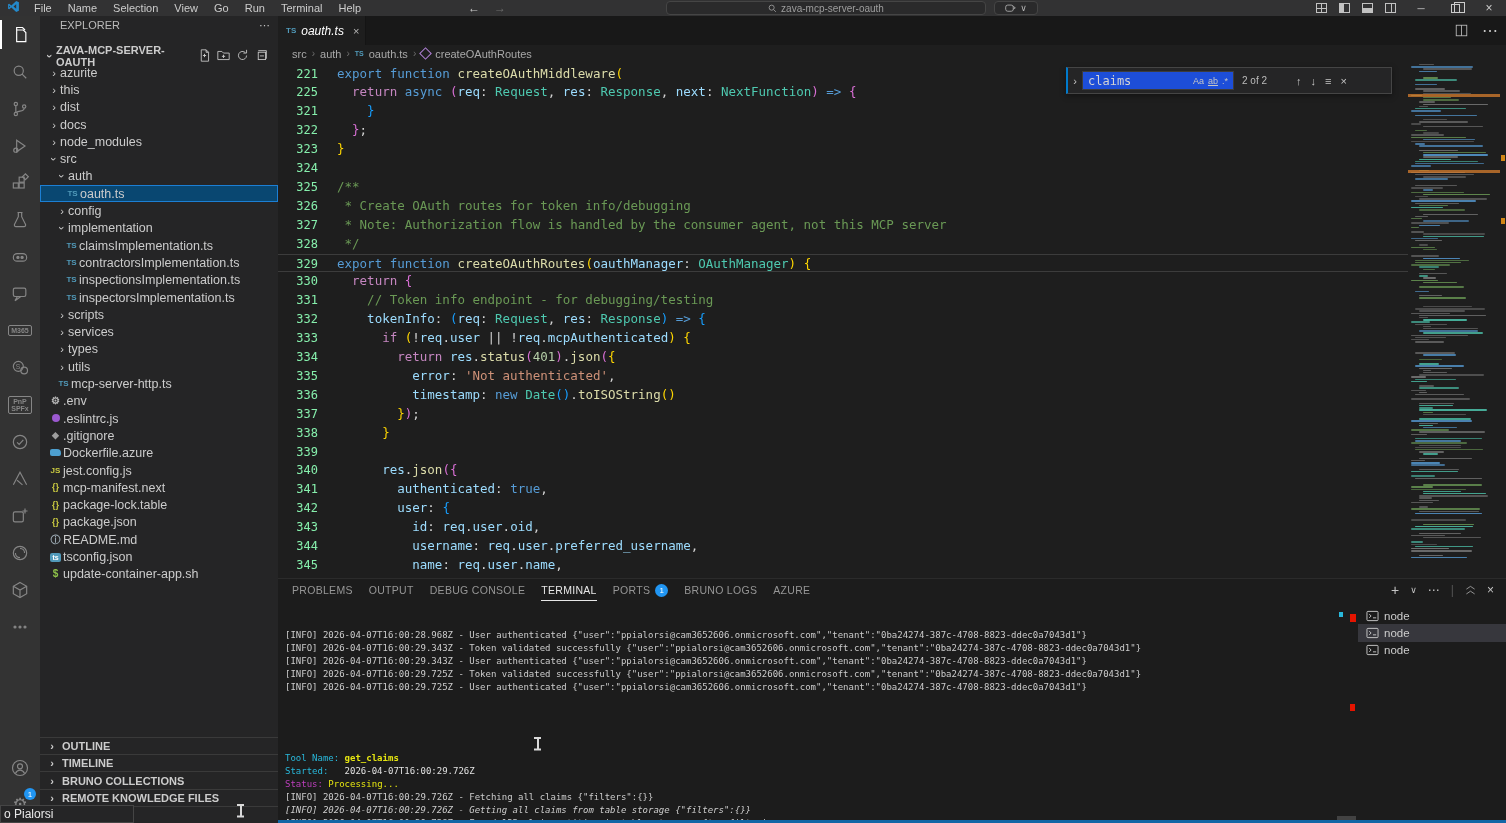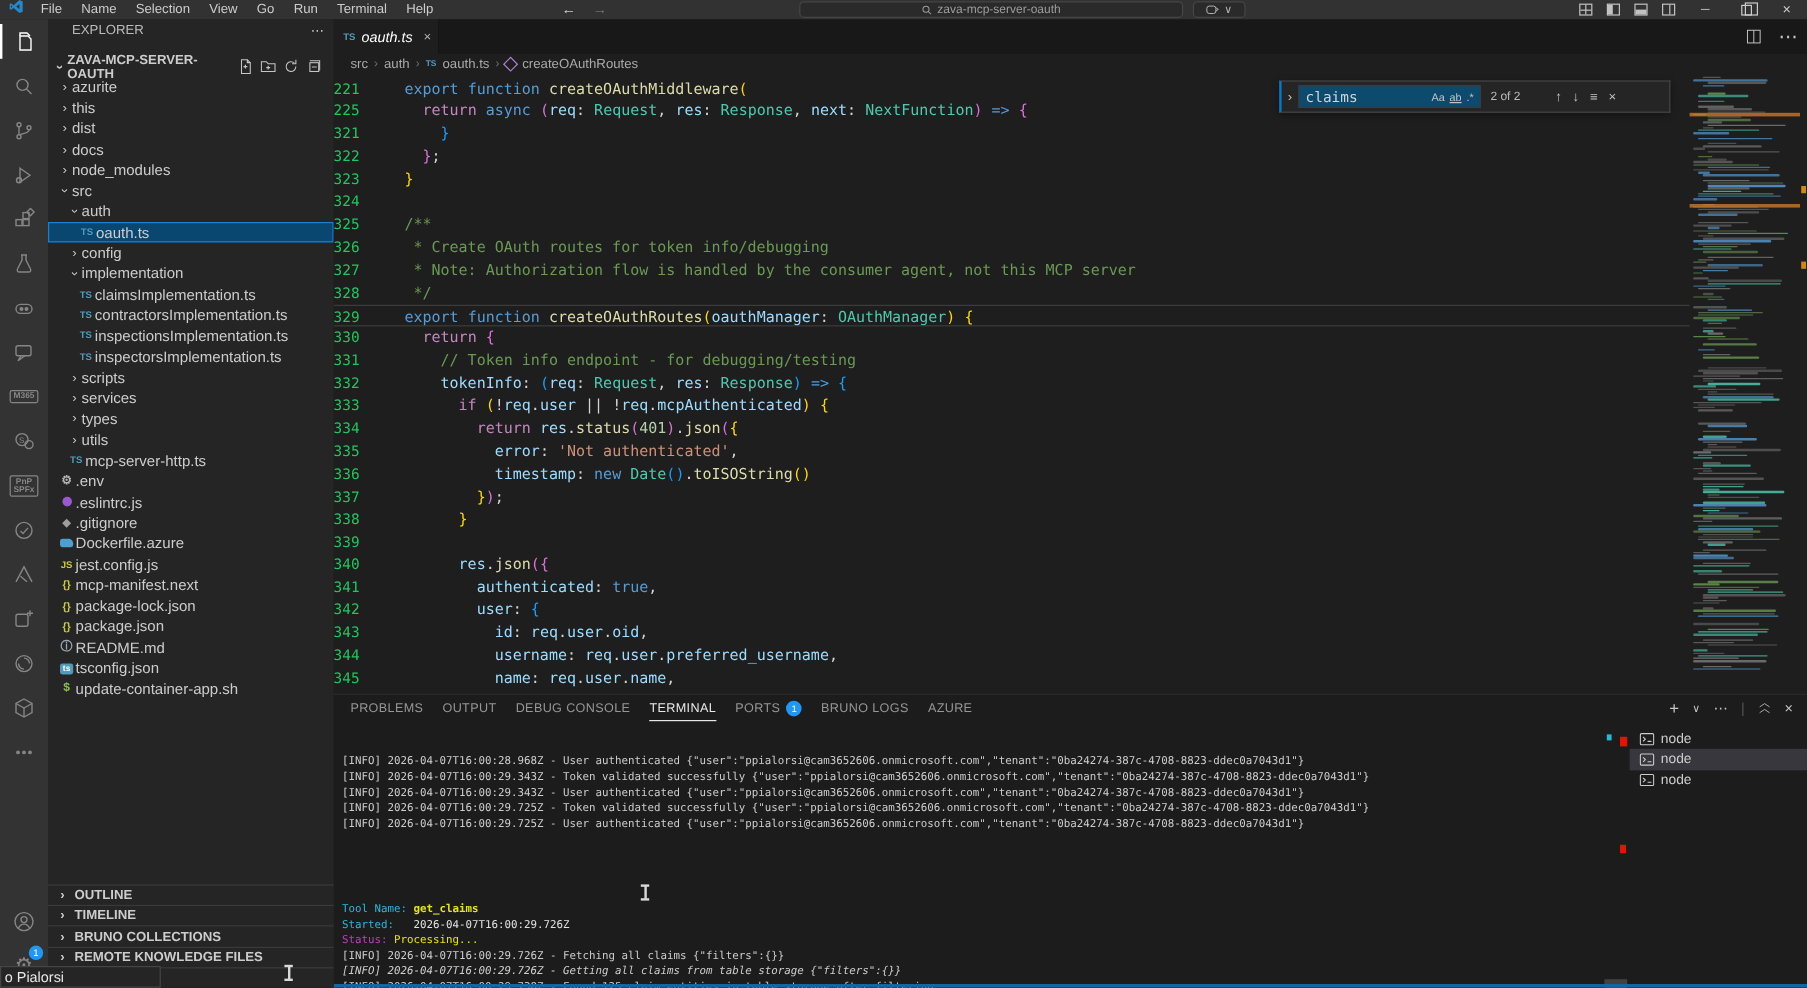--- a/index.html
+++ b/index.html
@@ -82,32 +82,32 @@
     display:flex; align-items:center; gap:5px; padding-left:14px; font-size:11px; color:#a9a9a9; }
   #breadcrumb .sep { color:#6e6e6e; font-size:10px; }
   #breadcrumb .bts { color:#519aba; font-size:7px; font-weight:bold; }
   .methodic { width:9px; height:9px; border:1px solid #b180d7; transform:rotate(45deg); display:inline-block; }
 
   
   #codearea { position:absolute; left:278px; top:62px; width:1228px; height:516px; background:#1e1e1e; overflow:hidden; }
   .codeline { position:absolute; left:0; width:1130px; height:18.9px; line-height:18.9px; white-space:pre;
     font-family:"DejaVu Sans Mono",monospace; font-size:12.5px; }
   .codeline.current { border-top:1px solid #3c3c3c; border-bottom:1px solid #3c3c3c; }
-  .ln { position:absolute; left:0; width:40px; text-align:left; color:#22c55e; font-size:12px; }
+  .ln { position:absolute; left:0; width:40px; text-align:right; color:#86efac; font-size:12px; }
   .ct { position:absolute; left:59px; }
   .tok-k{color:#569cd6}.tok-c{color:#c586c0}.tok-f{color:#dcdcaa}.tok-t{color:#4ec9b0}
   .tok-v{color:#9cdcfe}.tok-s{color:#ce9178}.tok-n{color:#b5cea8}.tok-m{color:#6a9955}
   .tok-p{color:#d4d4d4}.tok-g{color:#ffd700}.tok-u{color:#da70d6}.tok-b{color:#179fff}
 
   
   #findwidget { position:absolute; left:788px; top:5px; width:326px; height:27px; background:#252526;
     border:1px solid #454545; border-left:2px solid #007acc; box-shadow:0 2px 6px rgba(0,0,0,.4);
     display:flex; align-items:center; z-index:10; }
   #find-toggle { width:14px; text-align:center; color:#c5c5c5; font-size:11px; }
-  #find-input { width:152px; height:19px; background:#0c4a6e; border:1px solid #3c3c3c; display:flex; align-items:center;
+  #find-input { width:152px; height:19px; background:#1d4ed8; border:1px solid #3c3c3c; display:flex; align-items:center;
     padding:0 3px 0 5px; font-size:12px; color:#d4d4d4; font-family:"DejaVu Sans Mono",monospace; }
   #find-input .query { flex:1; }
   .ftog { font-size:9px; color:#c5c5c5; padding:0 2px; font-family:"Liberation Sans",sans-serif; }
   .ftog.word { text-decoration:underline; }
   #find-results { font-size:10px; color:#bbbbbb; margin-left:8px; width:42px; }
   #find-btns { display:flex; gap:9px; margin-left:12px; color:#c5c5c5; font-size:11px; }
 
   
   #minimap { position:absolute; left:1130px; top:0; width:92px; height:505px; }
   .mmrow { position:absolute; height:1.4px; border-radius:1px; }
@@ -440,21 +440,21 @@
       <div class="trow" style="top: 397.9px; padding-left: 8px;">
         <span class="fi js">JS</span>
         <span>jest.config.js</span>
       </div>
       <div class="trow" style="top: 415.2px; padding-left: 8px;">
         <span class="fi json">{}</span>
         <span>mcp-manifest.next</span>
       </div>
       <div class="trow" style="top: 432.5px; padding-left: 8px;">
         <span class="fi json">{}</span>
-        <span>package-lock.json</span>
+        <span>package-lock.table</span>
       </div>
       <div class="trow" style="top: 449.8px; padding-left: 8px;">
         <span class="fi json">{}</span>
         <span>package.json</span>
       </div>
       <div class="trow" style="top: 467.1px; padding-left: 8px;">
         <span class="fi inf">ⓘ</span>
         <span>README.md</span>
       </div>
       <div class="trow" style="top: 484.4px; padding-left: 8px;">

